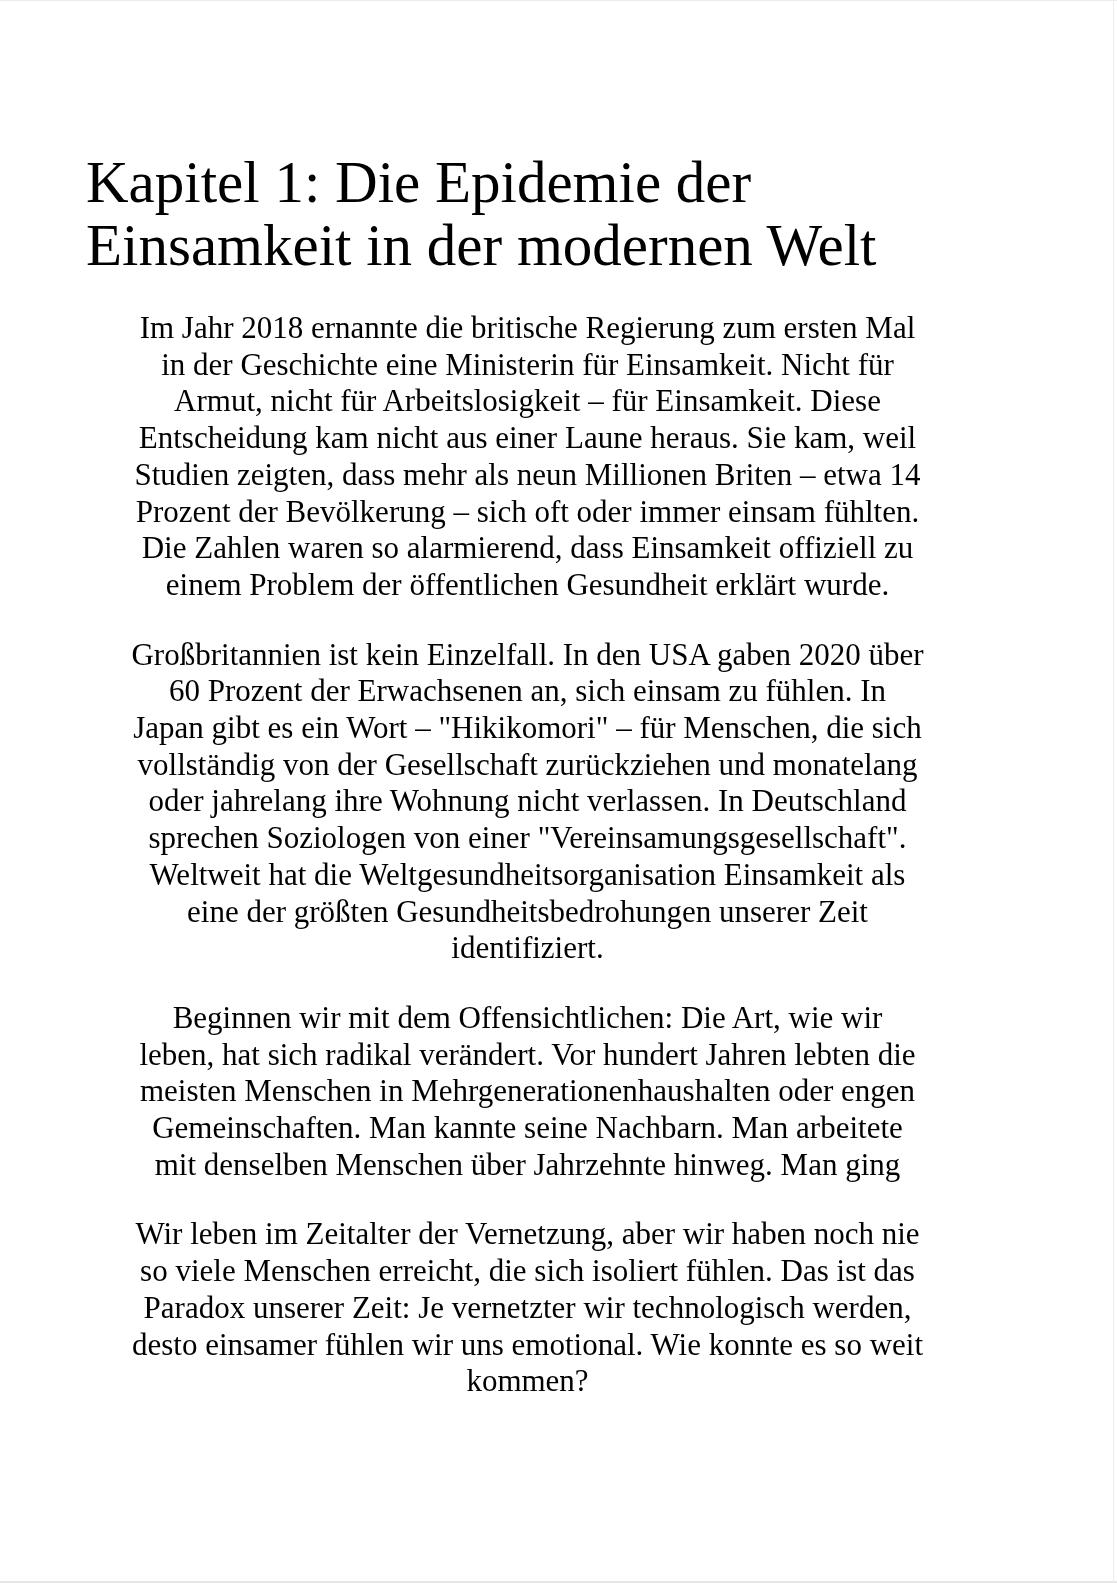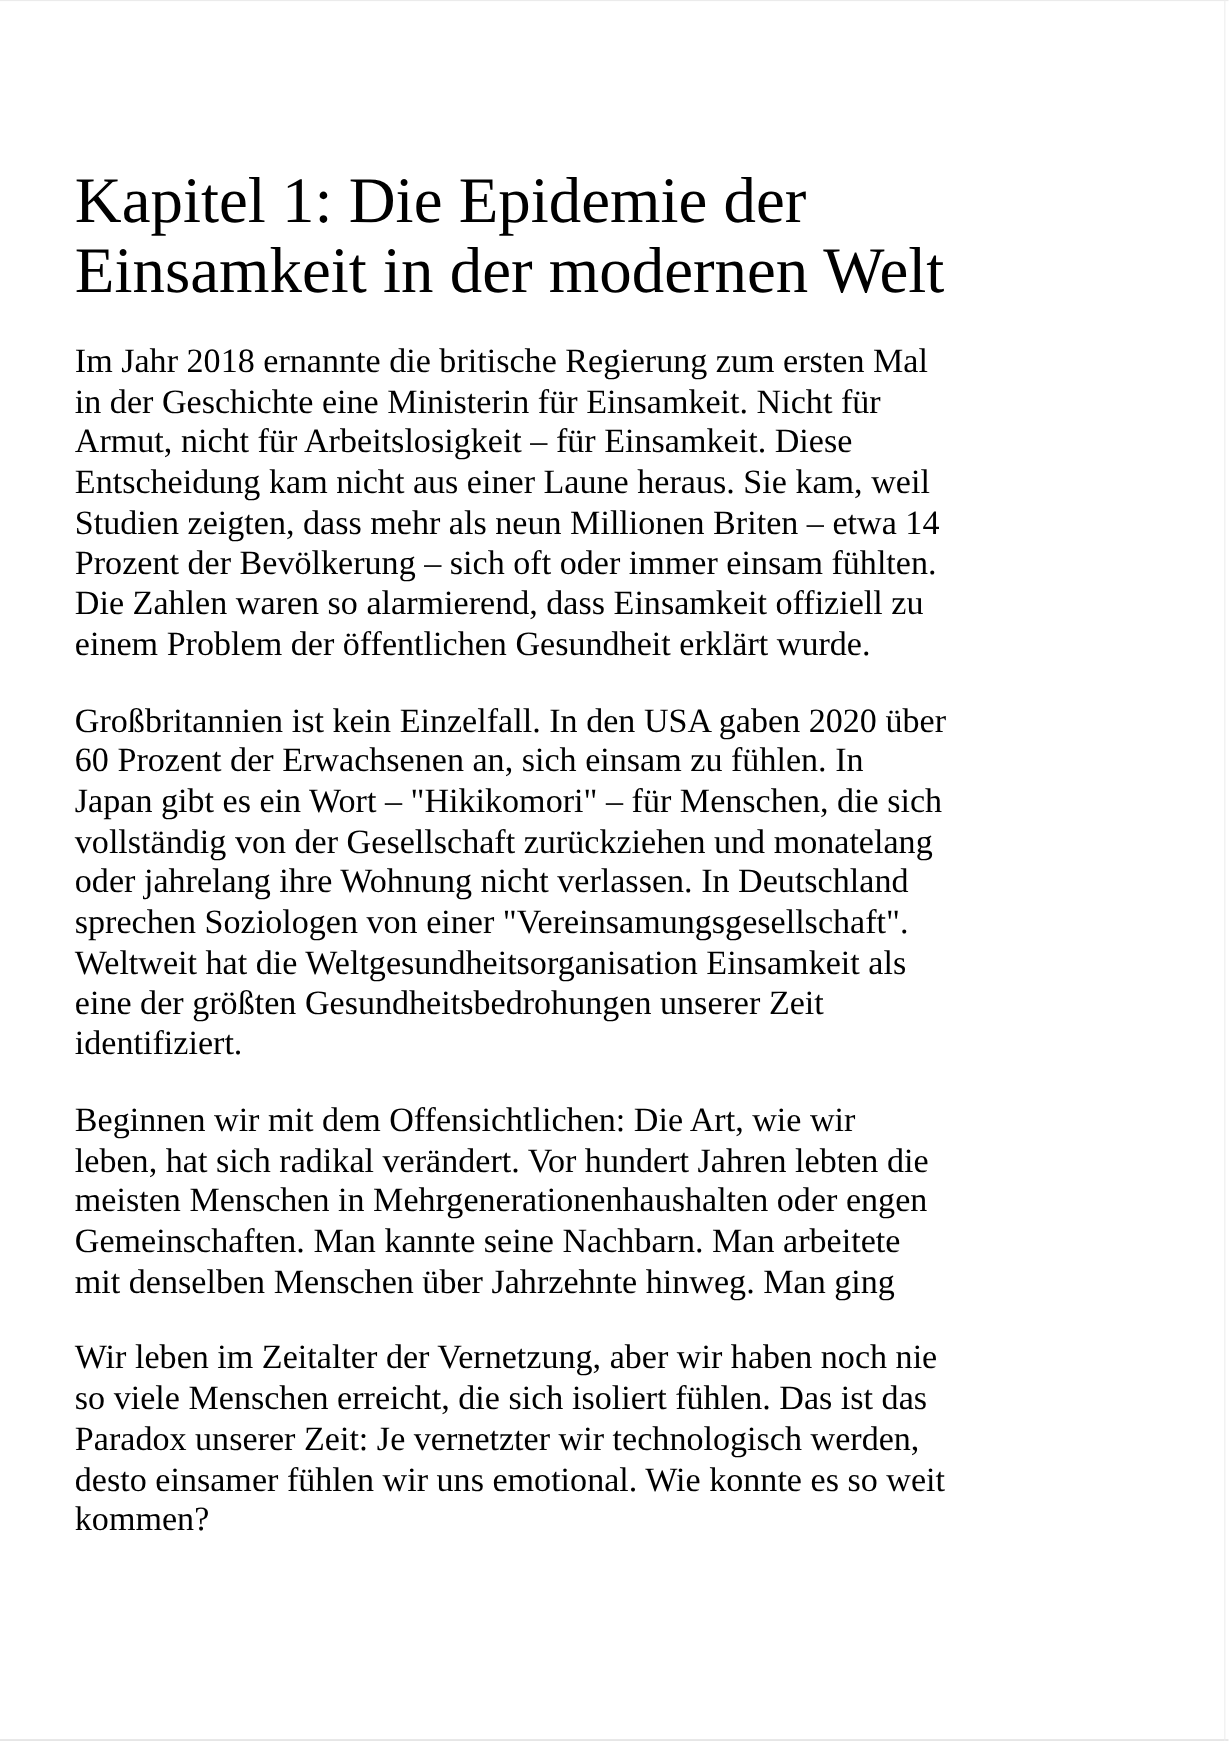--- a/index.html
+++ b/index.html
@@ -9,37 +9,38 @@
   body {
     width: 1117px;
     height: 1583px;
     background: #ffffff;
     color: #000000;
     font-family: "Liberation Serif", "DejaVu Serif", serif;
     position: relative;
     overflow: hidden;
   }
   .page {
-    padding: 151px 148px 0 68px;
+    padding: 151px 148px 0 86px;
     box-sizing: border-box;
   }
   .title {
     font-size: 59px;
     line-height: 63px;
     font-weight: 400;
     margin: 0 0 33px 0;
     white-space: pre;
     letter-spacing: 0;
   }
   .para {
     font-size: 31px;
     line-height: 36.7px;
     margin: 0 0 33px 0;
     white-space: pre;
     letter-spacing: 0;
+    text-align: center;
   }
   .hairline-top {
     position: absolute;
     top: 0; left: 0; right: 0;
     height: 1px;
     background: #ebebeb;
   }
   .hairline-bottom {
     position: absolute;
     bottom: 0; left: 0; right: 0;

